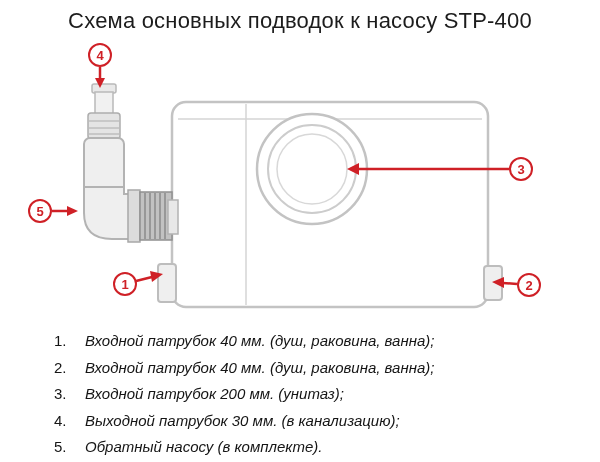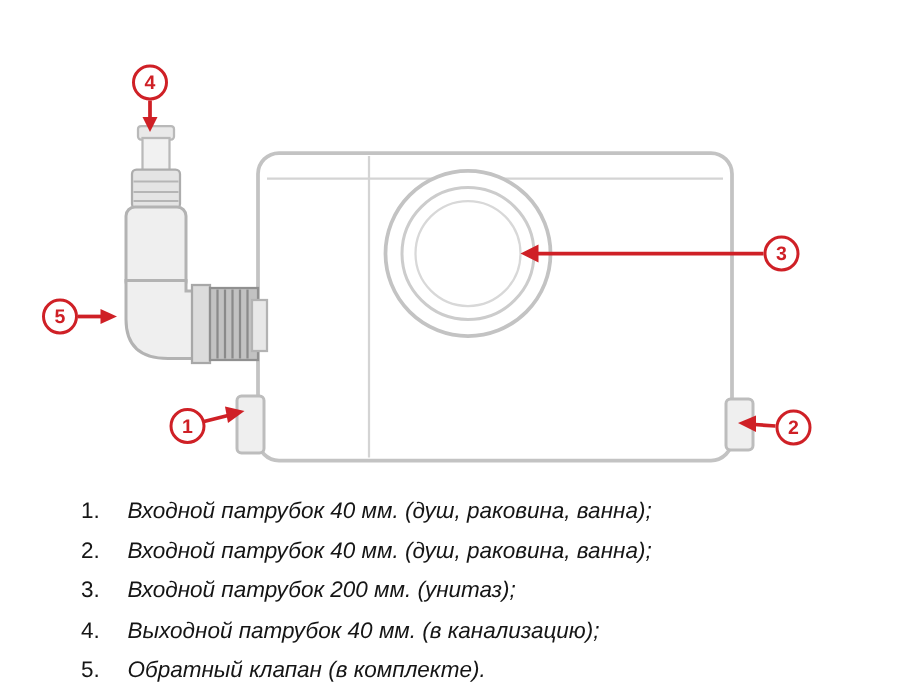--- a/index.html
+++ b/index.html
@@ -41,20 +41,21 @@
     font-size:13px;
     font-weight:600;
     fill:#cf2026;
   }
 </style>
 </head>
 <body>
 
 <div class="page">
 
+  <h1 class="title">Схема основных подводок к насосу STP-400</h1>
 
   <div class="diagram">
     <svg width="600" height="280" viewBox="0 0 600 280">
 
       <g>
         <rect x="172" y="60" width="316" height="205" rx="14" fill="#ffffff" stroke="#c3c3c3" stroke-width="2.5"></rect>
         <path d="M178 77 L482 77" stroke="#d4d4d4" stroke-width="1.5" fill="none"></path>
         <line x1="246" y1="62" x2="246" y2="263" stroke="#d4d4d4" stroke-width="1.5"></line>
       </g>
 
@@ -133,21 +134,21 @@
     <div class="legend-row">
       <span class="num">2.</span>
       <span class="txt">Входной патрубок 40 мм. (душ, раковина, ванна);</span>
     </div>
     <div class="legend-row">
       <span class="num">3.</span>
       <span class="txt">Входной патрубок 200 мм. (унитаз);</span>
     </div>
     <div class="legend-row">
       <span class="num">4.</span>
-      <span class="txt">Выходной патрубок 40 мм. (в канализацию);</span>
+      <span class="txt">Выходной патрубок 30 мм. (в канализацию);</span>
     </div>
     <div class="legend-row">
       <span class="num">5.</span>
-      <span class="txt">Обратный клапан (в комплекте).</span>
+      <span class="txt">Обратный насосу (в комплекте).</span>
     </div>
   </div>
 
 </div>
 
 </body></html>

